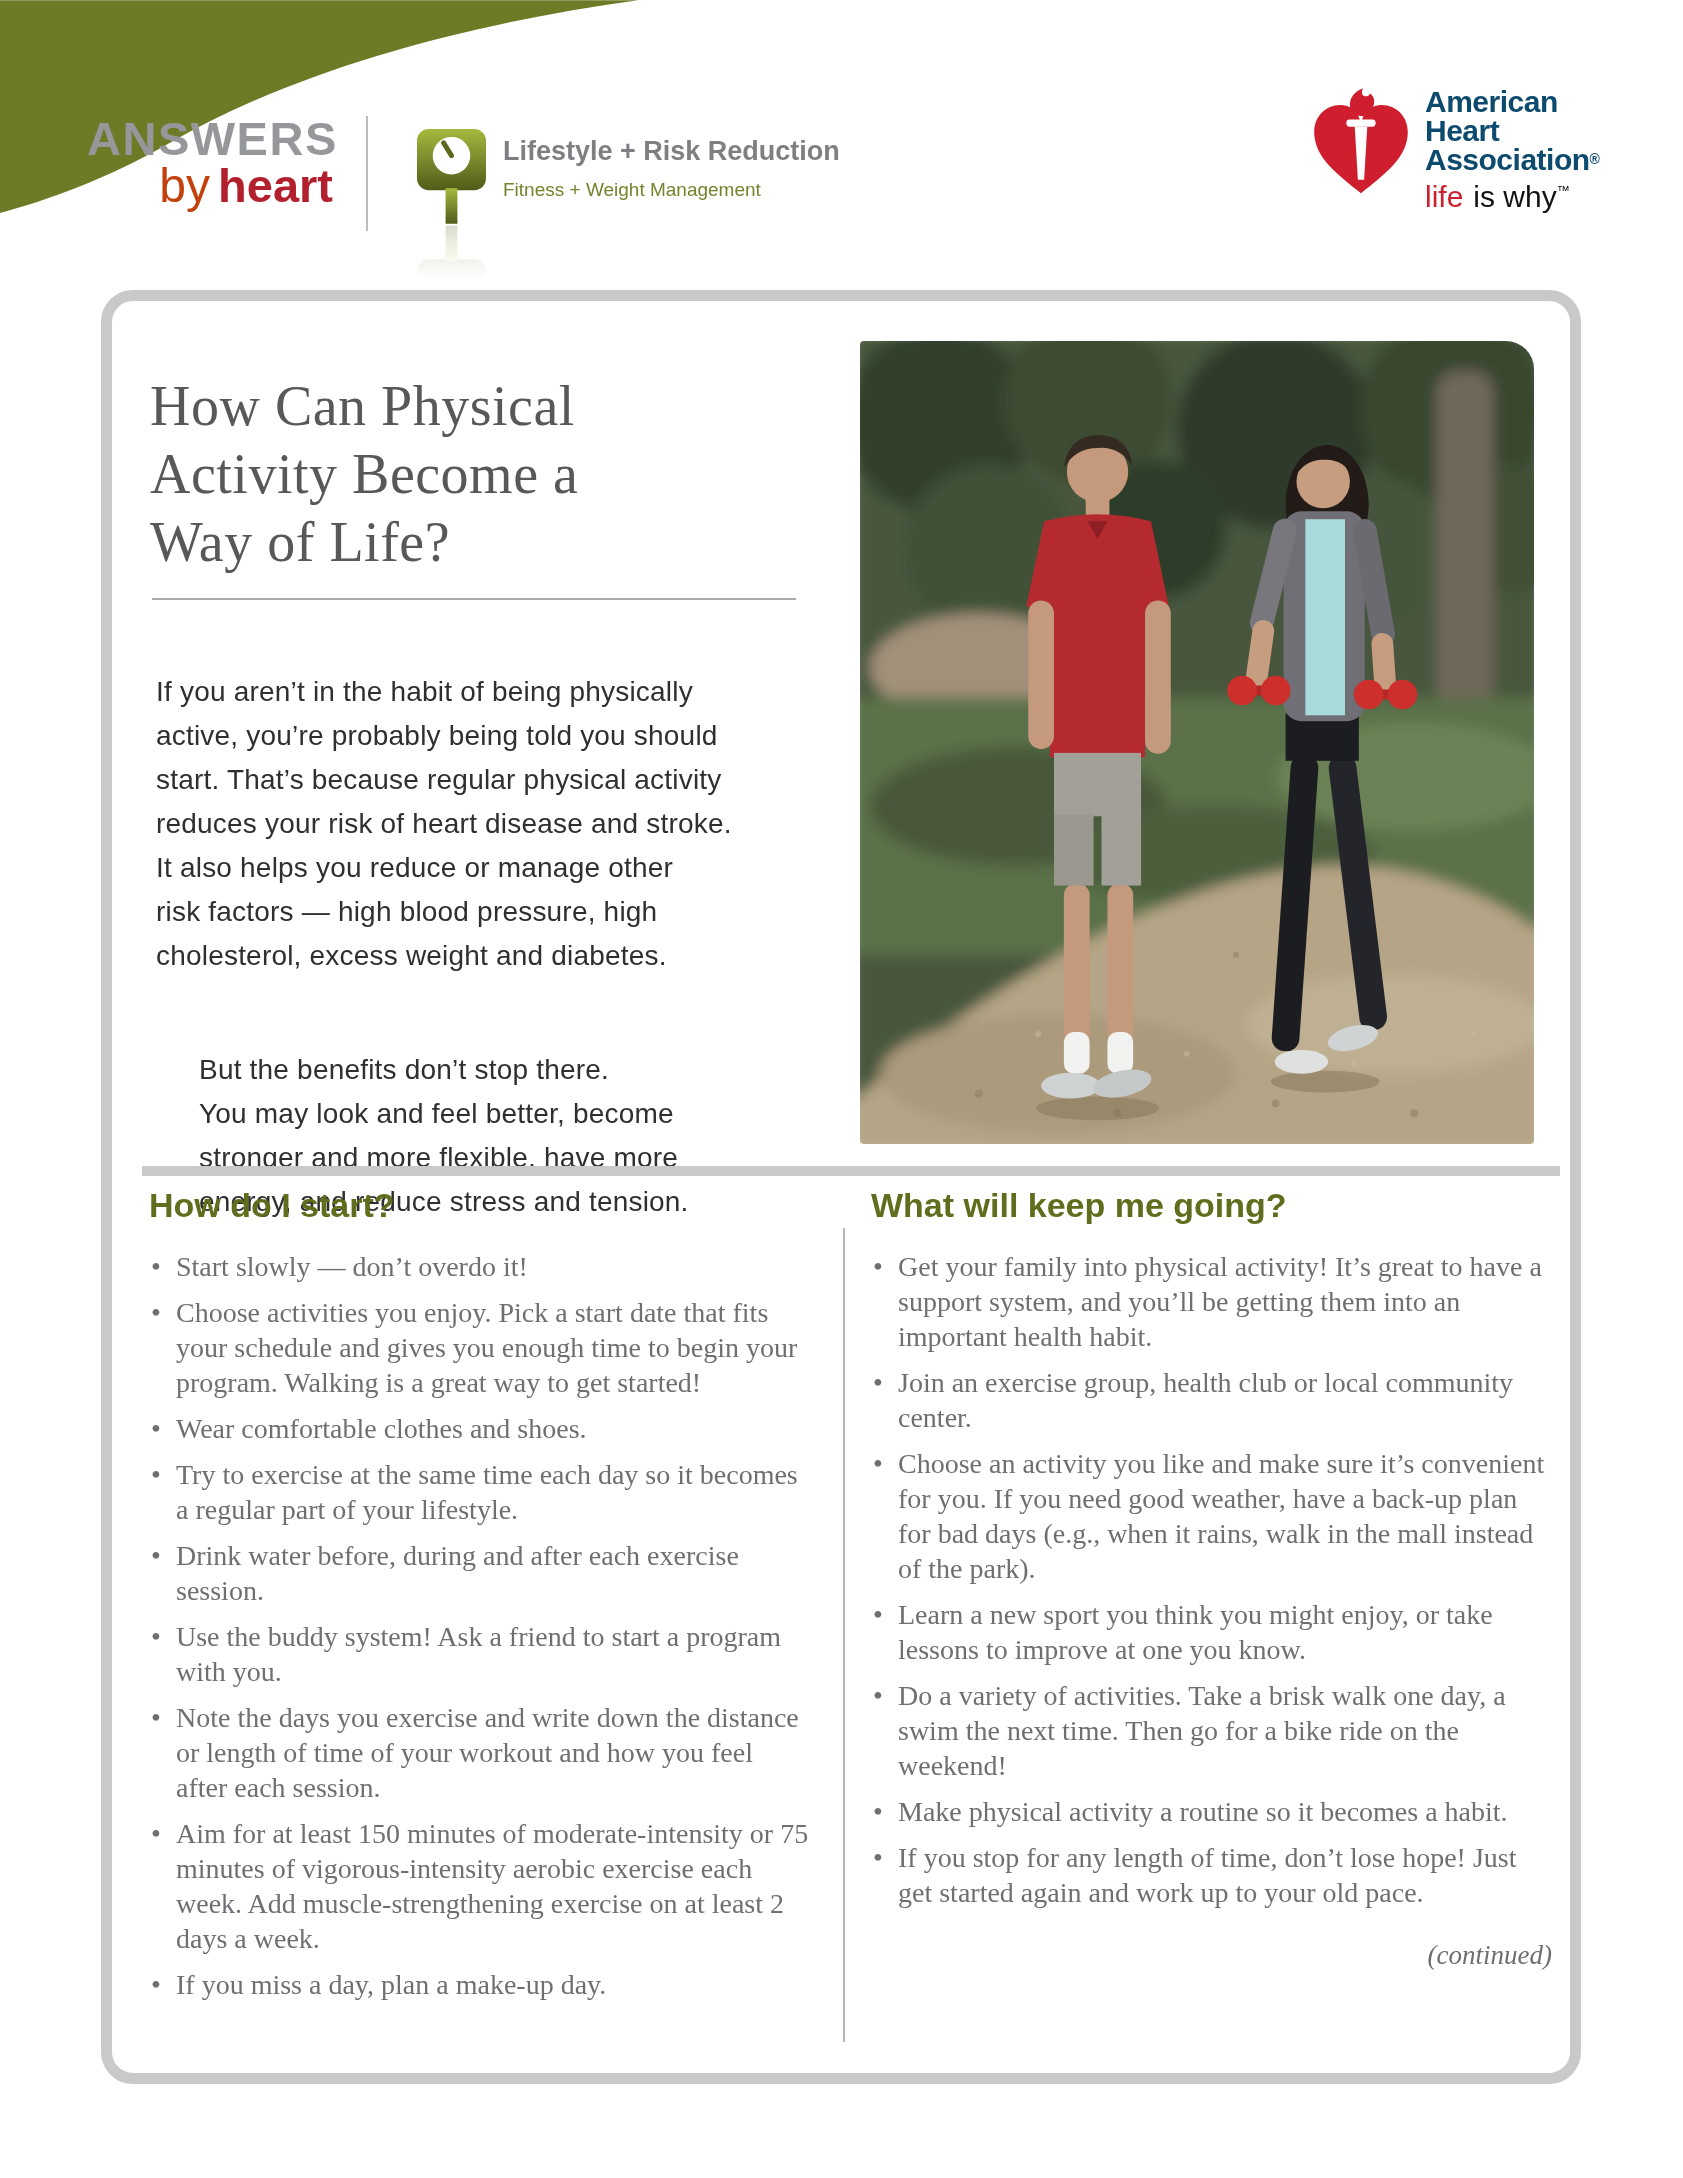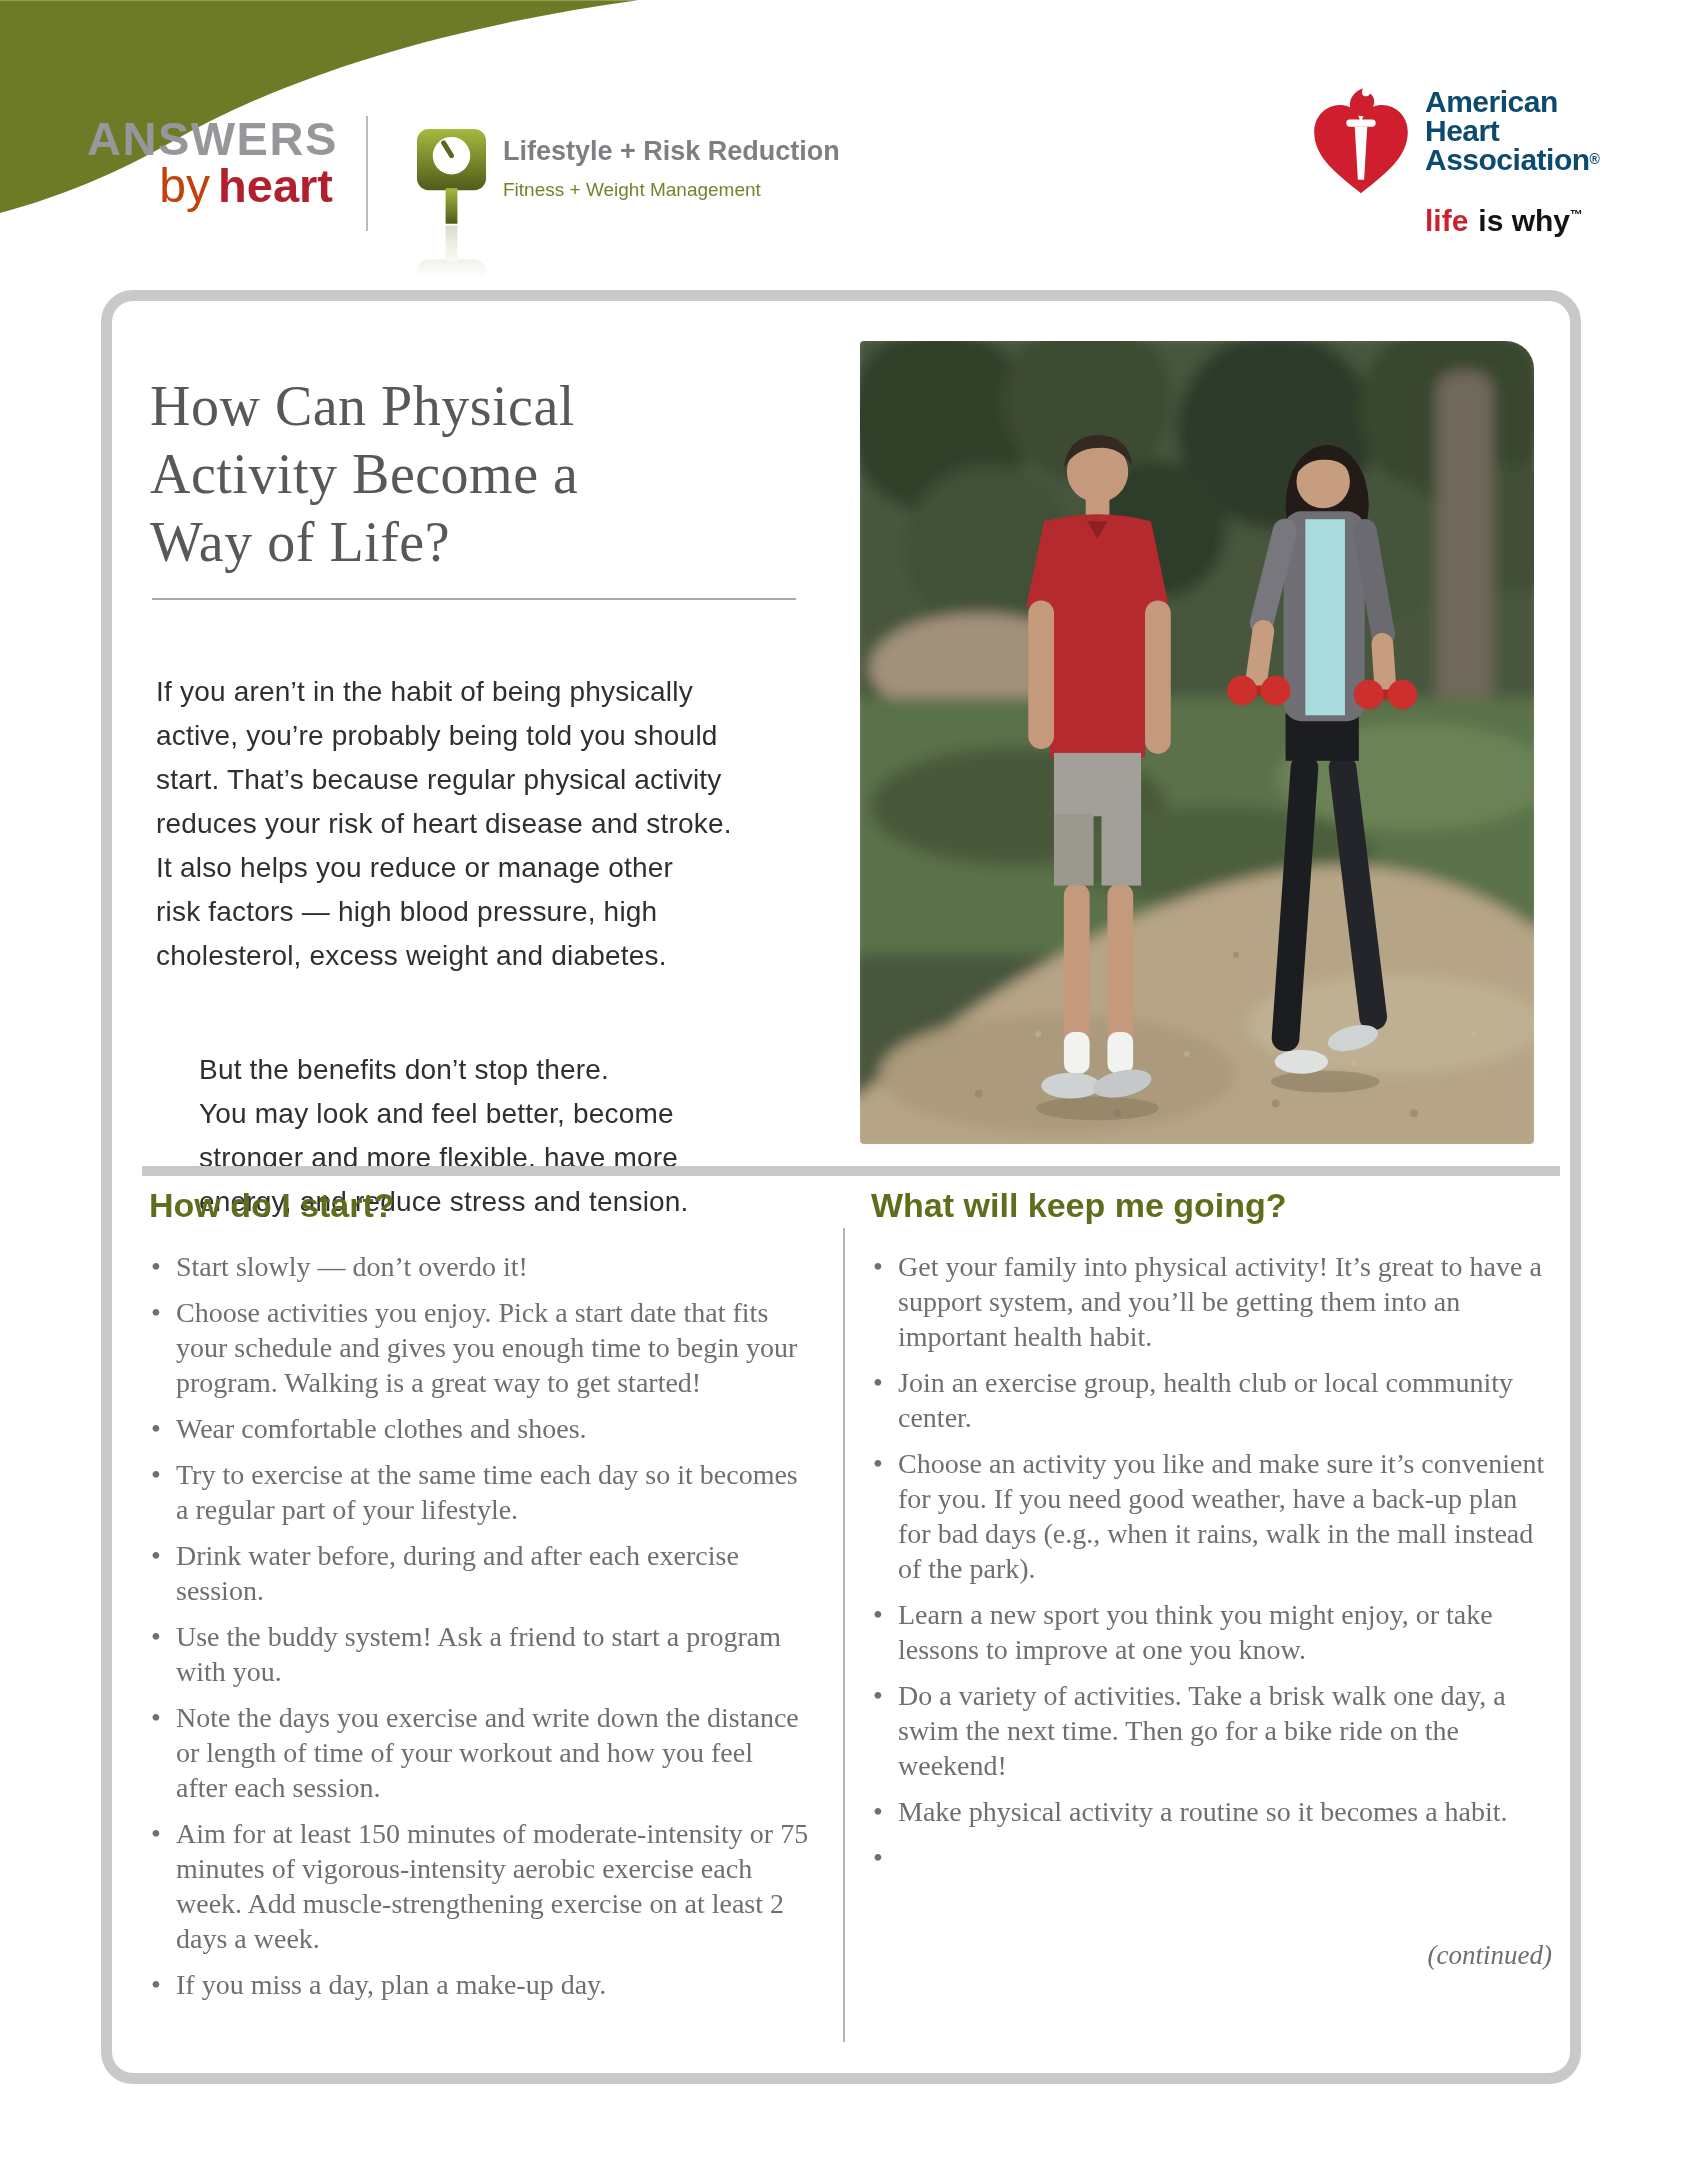--- a/index.html
+++ b/index.html
@@ -16,21 +16,21 @@
   .vdiv{position:absolute;left:366px;top:116px;width:2px;height:115px;background:#babcbe;}
   .scaleicon{position:absolute;left:415px;top:129px;width:73px;height:150px;}
   .program{position:absolute;left:503px;top:135px;}
   .program .l1{font-size:27px;font-weight:bold;color:#7d7f82;line-height:32px;}
   .program .l2{font-size:19px;color:#74832c;line-height:30px;margin-top:8px;}
   .aha{position:absolute;left:1309px;top:87px;display:flex;align-items:flex-start;}
   .aha .heartsvg{width:104px;height:119px;flex:0 0 auto;}
   .aha .ahatext{margin-left:12px;}
   .aha .ahaname{font-size:30px;font-weight:bold;color:#0c4a6e;line-height:29px;letter-spacing:-0.5px;}
   .aha .reg{font-size:14px;vertical-align:6px;}
-  .aha .tagline{margin-top:30px;font-size:30px;font-weight:bold;color:#131313;}
+  .aha .tagline{margin-top:6px;font-size:30px;font-weight:normal;color:#131313;}
   .aha .life{color:#cf1f2f;}
   .aha .iswhy{margin-left:10px;}
   .aha .tm{font-size:13px;vertical-align:12px;}
 
   
   .card{position:absolute;left:101px;top:290px;width:1458px;height:1772px;
         background:#fff;border:11px solid #c8c9ca;border-radius:32px;}
   .title{position:absolute;left:38px;top:71px;width:594px;
          font-size:56px;line-height:68px;font-weight:300;color:#57585a;
          letter-spacing:0.5px;white-space:pre-line;font-family:Liberation Serif, serif;}
@@ -252,20 +252,20 @@
         <div class="bullet"><span class="dot">•</span><span class="btext">Aim for at least 150 minutes of moderate-intensity or 75 minutes of vigorous-intensity aerobic exercise each week. Add muscle-strengthening exercise on at least 2 days a week.</span></div>
         <div class="bullet"><span class="dot">•</span><span class="btext">If you miss a day, plan a make-up day.</span></div>
       </div>
     <div class="blist right">
         <div class="bullet"><span class="dot">•</span><span class="btext">Get your family into physical activity! It’s great to have a support system, and you’ll be getting them into an important health habit.</span></div>
         <div class="bullet"><span class="dot">•</span><span class="btext">Join an exercise group, health club or local community center.</span></div>
         <div class="bullet"><span class="dot">•</span><span class="btext">Choose an activity you like and make sure it’s convenient for you. If you need good weather, have a back-up plan for bad days (e.g., when it rains, walk in the mall instead of the park).</span></div>
         <div class="bullet"><span class="dot">•</span><span class="btext">Learn a new sport you think you might enjoy, or take lessons to improve at one you know.</span></div>
         <div class="bullet"><span class="dot">•</span><span class="btext">Do a variety of activities. Take a brisk walk one day, a swim the next time. Then go for a bike ride on the weekend!</span></div>
         <div class="bullet"><span class="dot">•</span><span class="btext">Make physical activity a routine so it becomes a habit.</span></div>
-        <div class="bullet"><span class="dot">•</span></div>
+        <div class="bullet"><span class="dot">•</span><span class="btext">If you stop for any length of time, don’t lose hope! Just get started again and work up to your old pace.</span></div>
       </div>
 
     <div class="continued">(continued)</div>
   </div>
 
 </div>
 
 
 </body></html>

